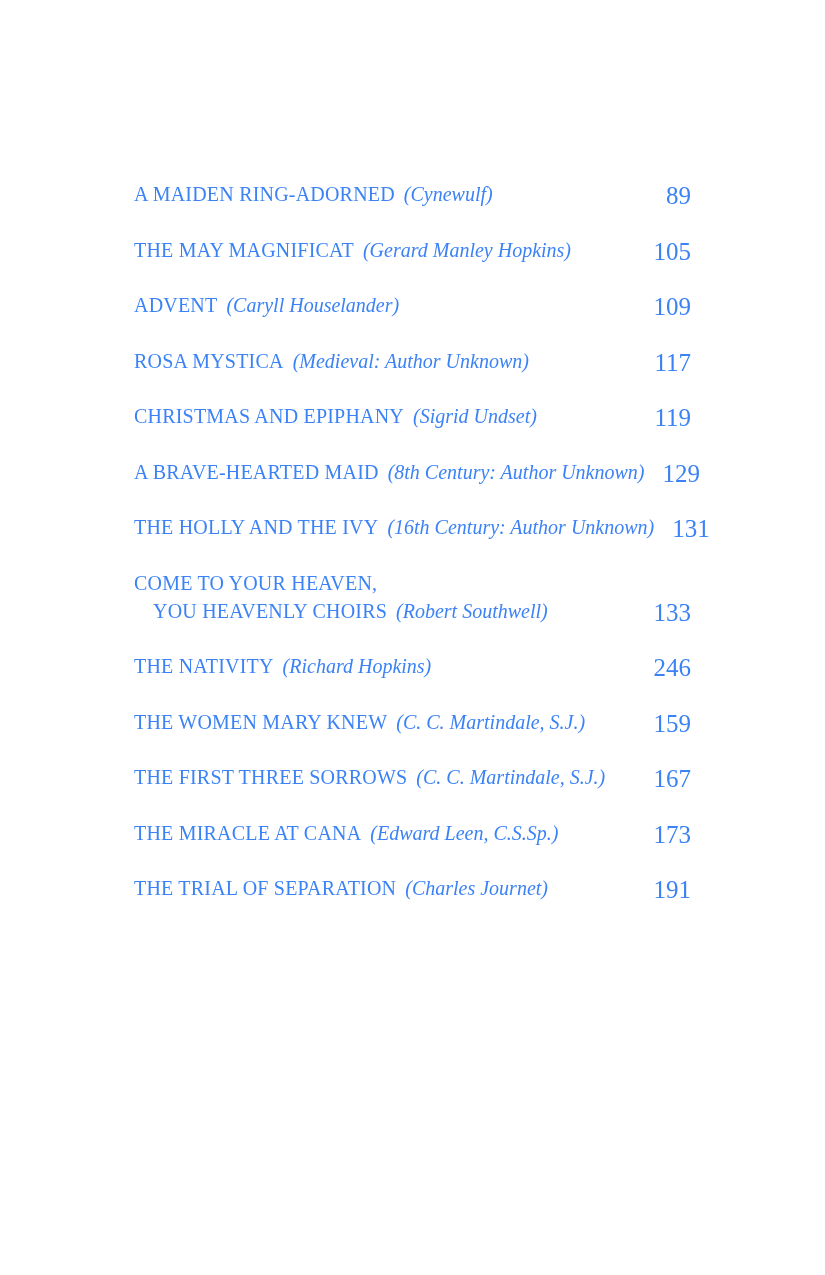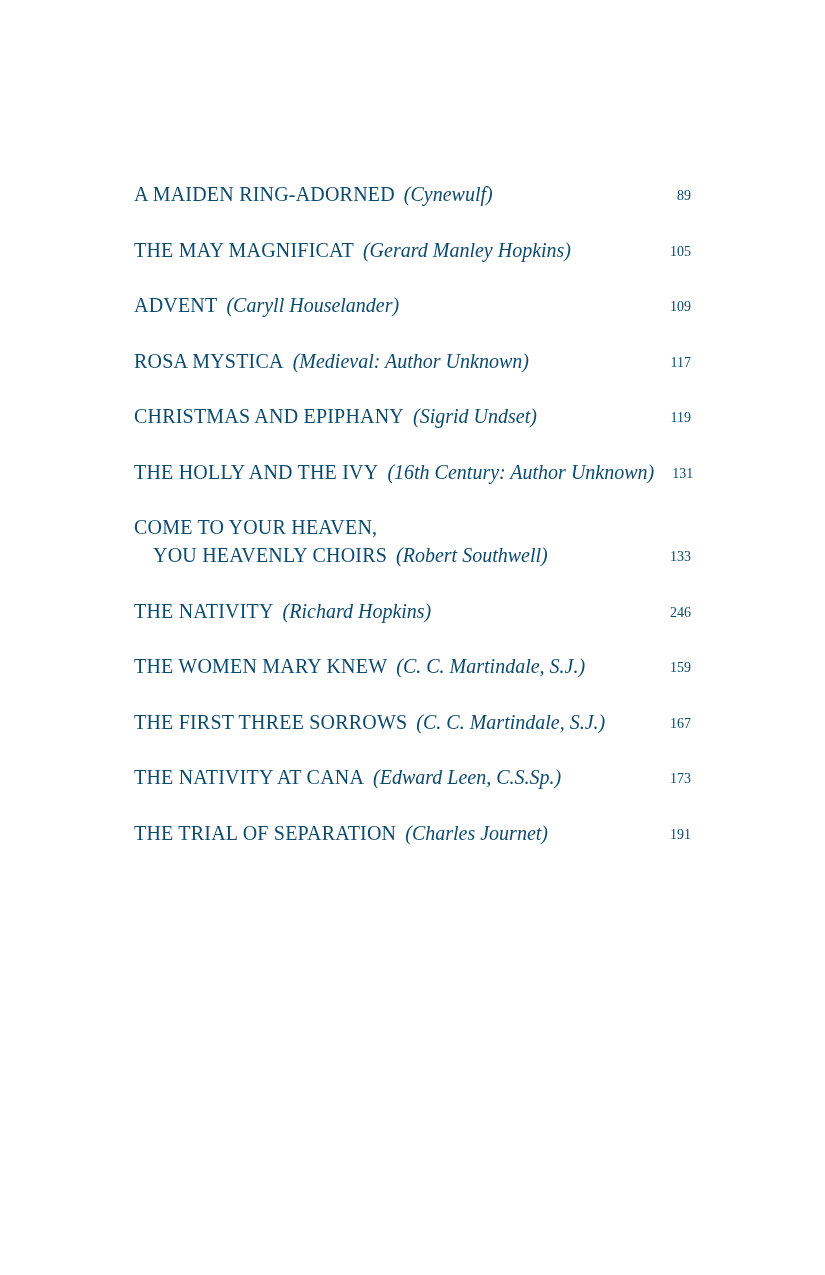--- a/index.html
+++ b/index.html
@@ -7,21 +7,21 @@
     padding: 0;
     background: #ffffff;
   }
   .page {
     position: relative;
     width: 766px;
     height: 1275px;
     background: #ffffff;
     overflow: hidden;
     font-family: "Liberation Serif", serif;
-    color: #0c4a6e;
+    color: #3b82f6;
   }
   .toc {
     position: absolute;
     left: 134px;
     top: 181px;
     width: 557px; 
   }
   .toc-row {
     display: flex;
     justify-content: space-between;
@@ -42,21 +42,21 @@
     padding-left: 19px;
     display: inline-block;
   }
   .entry-author {
     font-size: 20px;
     font-style: italic;
     margin-left: 9px;
     white-space: nowrap;
   }
   .entry-page {
-    font-size: 14px;
+    font-size: 25px;
     flex: 0 0 auto;
     text-align: right;
   }
 </style>
 </head>
 <body>
 
 <div class="page">
   <div class="toc">
 
@@ -80,20 +80,24 @@
     <div class="toc-row">
       <span class="title-block"><span class="entry-title">ROSA MYSTICA</span><span class="entry-author">(Medieval: Author Unknown)</span></span>
       <span class="entry-page">117</span>
     </div>
 
     <div class="toc-row">
       <span class="title-block"><span class="entry-title">CHRISTMAS AND EPIPHANY</span><span class="entry-author">(Sigrid Undset)</span></span>
       <span class="entry-page">119</span>
     </div>
 
+    <div class="toc-row">
+      <span class="title-block"><span class="entry-title">A BRAVE-HEARTED MAID</span><span class="entry-author">(8th Century: Author Unknown)</span></span>
+      <span class="entry-page">129</span>
+    </div>
 
     <div class="toc-row">
       <span class="title-block"><span class="entry-title">THE HOLLY AND THE IVY</span><span class="entry-author">(16th Century: Author Unknown)</span></span>
       <span class="entry-page">131</span>
     </div>
 
     <div class="toc-row">
       <span class="title-block"><span class="entry-title">COME TO YOUR HEAVEN,</span><br>
         <span class="entry-title indent2">YOU HEAVENLY CHOIRS</span><span class="entry-author">(Robert Southwell)</span></span>
       <span class="entry-page">133</span>
@@ -110,21 +114,21 @@
       <span class="entry-page">159</span>
     </div>
 
 
     <div class="toc-row">
       <span class="title-block"><span class="entry-title">THE FIRST THREE SORROWS</span><span class="entry-author">(C. C. Martindale, S.J.)</span></span>
       <span class="entry-page">167</span>
     </div>
 
     <div class="toc-row">
-      <span class="title-block"><span class="entry-title">THE NATIVITY AT CANA</span><span class="entry-author">(Edward Leen, C.S.Sp.)</span></span>
+      <span class="title-block"><span class="entry-title">THE MIRACLE AT CANA</span><span class="entry-author">(Edward Leen, C.S.Sp.)</span></span>
       <span class="entry-page">173</span>
     </div>
 
     <div class="toc-row">
       <span class="title-block"><span class="entry-title">THE TRIAL OF SEPARATION</span><span class="entry-author">(Charles Journet)</span></span>
       <span class="entry-page">191</span>
     </div>
 
   </div>
 </div>

